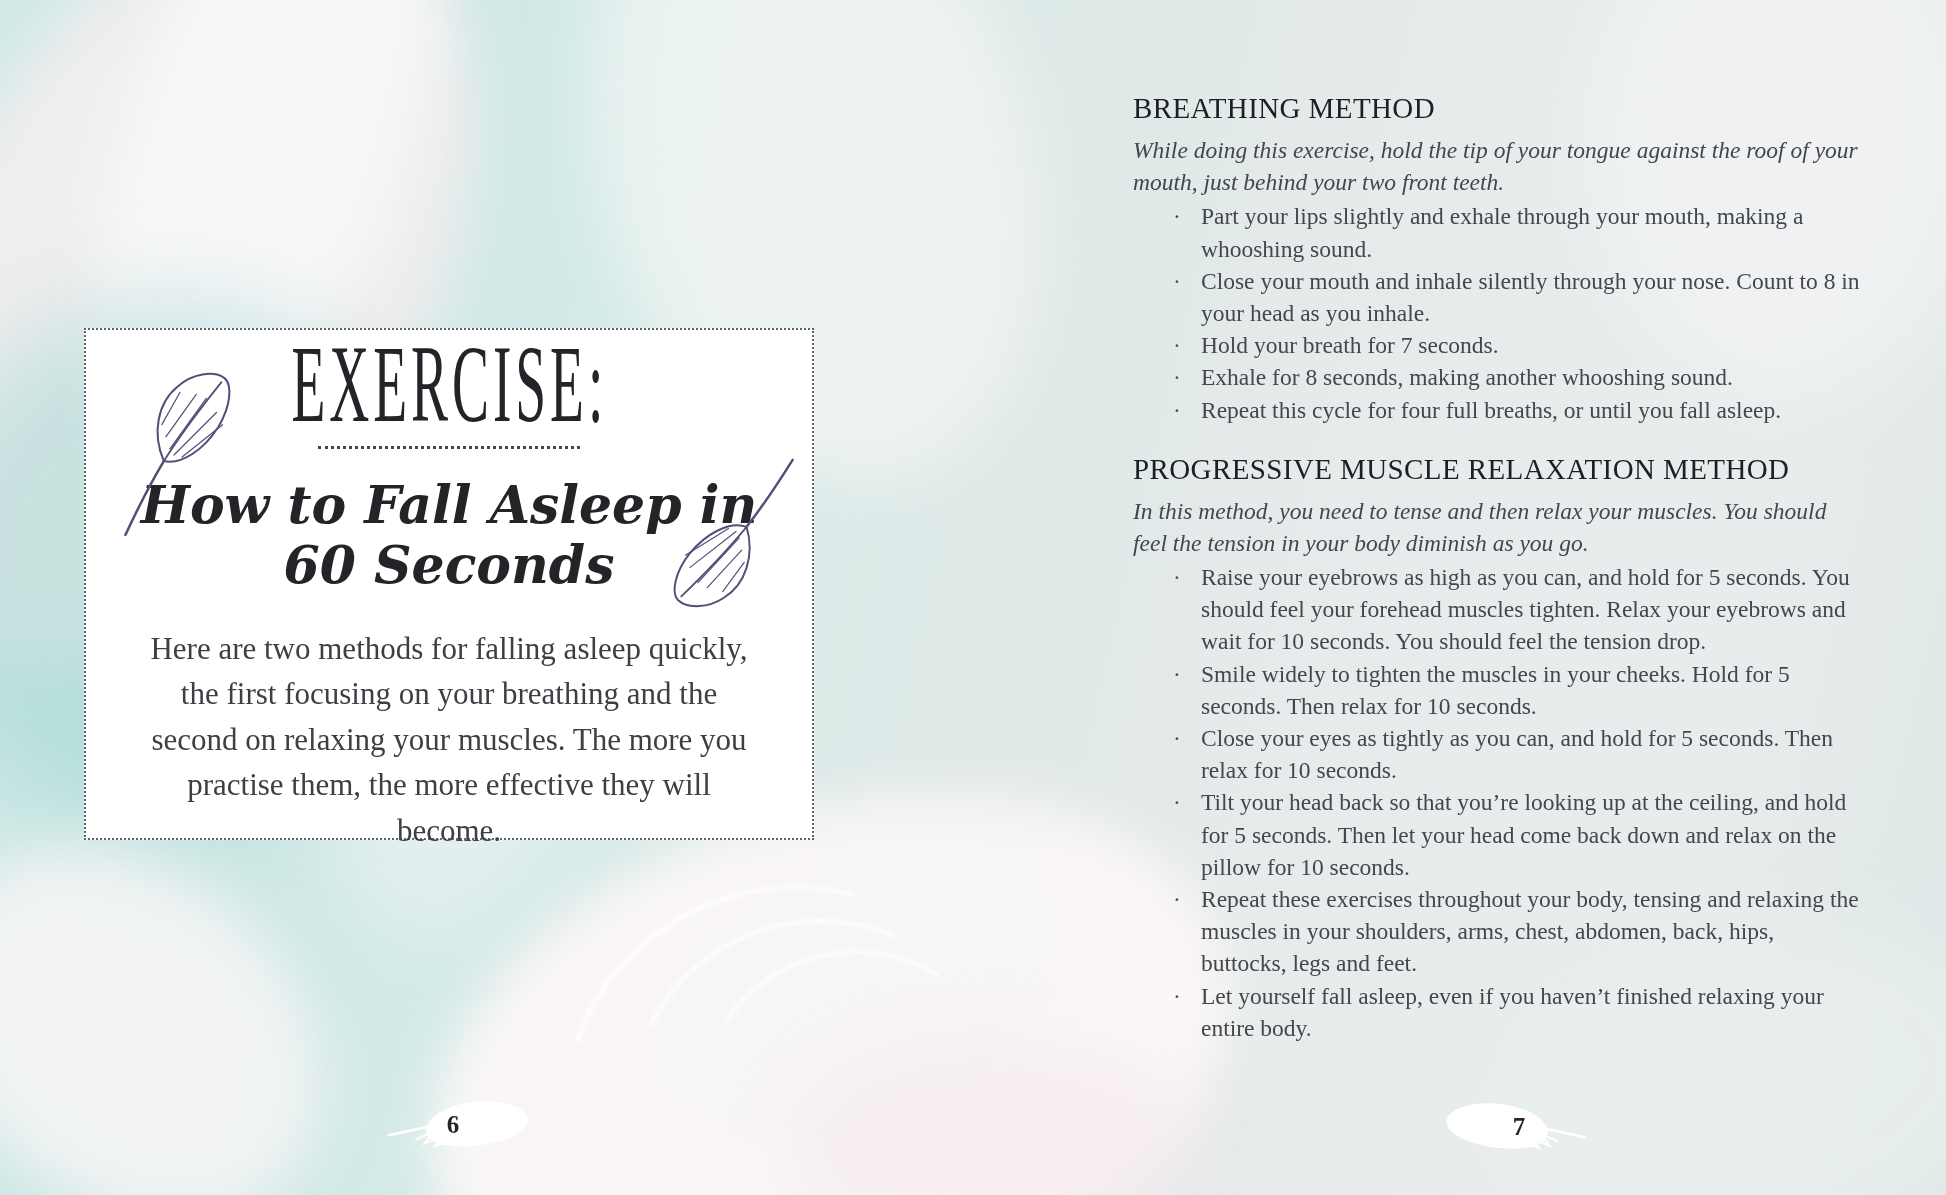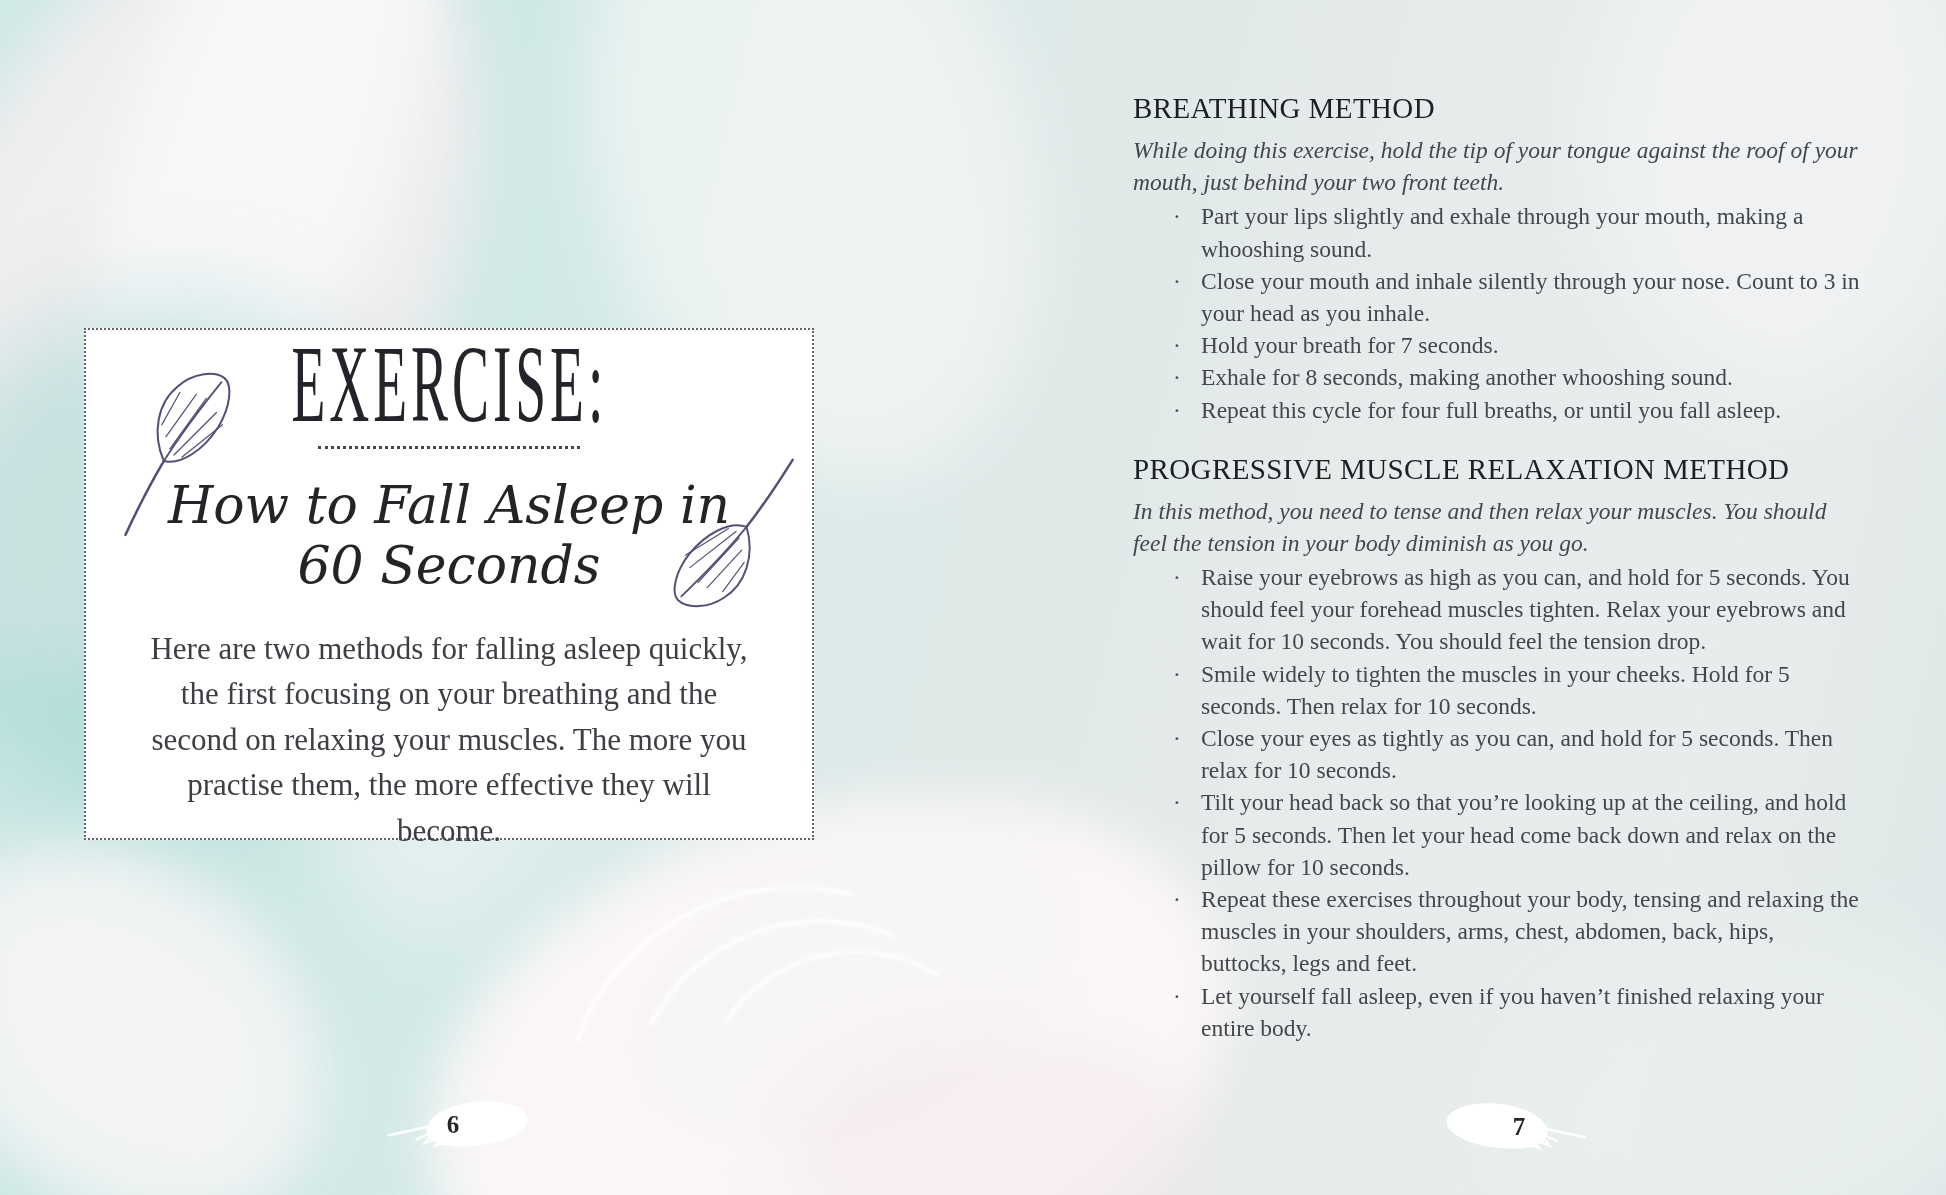--- a/index.html
+++ b/index.html
@@ -33,21 +33,21 @@
     box-sizing:border-box;background:#ffffff;
     border:2px dotted #63636d;text-align:center;
   }
   .exercise-label{
     display:inline-block;font-size:84px;line-height:1;letter-spacing:6px;
     color:#232329;transform:scale(0.66,1.3);transform-origin:center top;white-space:nowrap;
   }
   .exercise-underline{width:262px;margin:32px auto 0;border-bottom:3px dotted #46464e;height:0;}
   .exercise-title{
     margin-top:26px;font-family:"DejaVu Serif", serif;font-style:italic;
-    font-size:52px;line-height:1.16;color:#242428;
+    font-size:52px;line-height:1.16;color:#242428;font-weight:bold;
   }
   .exercise-intro{
     margin:30px auto 0;width:604px;font-size:31px;line-height:1.47;color:#3c4044;
   }
   .box-feather{position:absolute;pointer-events:none;}
   .box-feather.fl{left:16px;top:38px;width:152px;height:172px;}
   .box-feather.fr{right:10px;top:118px;width:140px;height:168px;transform:rotate(187deg);}
   
   .right-col{position:absolute;left:1133px;top:92px;width:732px;}
   .section-heading{
@@ -136,21 +136,21 @@
     <div class="section">
       <h2 class="section-heading">BREATHING METHOD</h2>
       <p class="section-intro">While doing this exercise, hold the tip of your tongue against the roof of your mouth, just behind your two front teeth.</p>
       <ul class="bullet-list">
         <li>
             <span class="blt">·</span>
             <span class="btxt">Part your lips slightly and exhale through your mouth, making a whooshing sound.</span>
           </li>
         <li>
             <span class="blt">·</span>
-            <span class="btxt">Close your mouth and inhale silently through your nose. Count to 3 in your head as you inhale.</span>
+            <span class="btxt">Close your mouth and inhale silently through your nose. Count to 8 in your head as you inhale.</span>
           </li>
         <li>
             <span class="blt">·</span>
             <span class="btxt">Hold your breath for 7 seconds.</span>
           </li>
         <li>
             <span class="blt">·</span>
             <span class="btxt">Exhale for 8 seconds, making another whooshing sound.</span>
           </li>
         <li>

